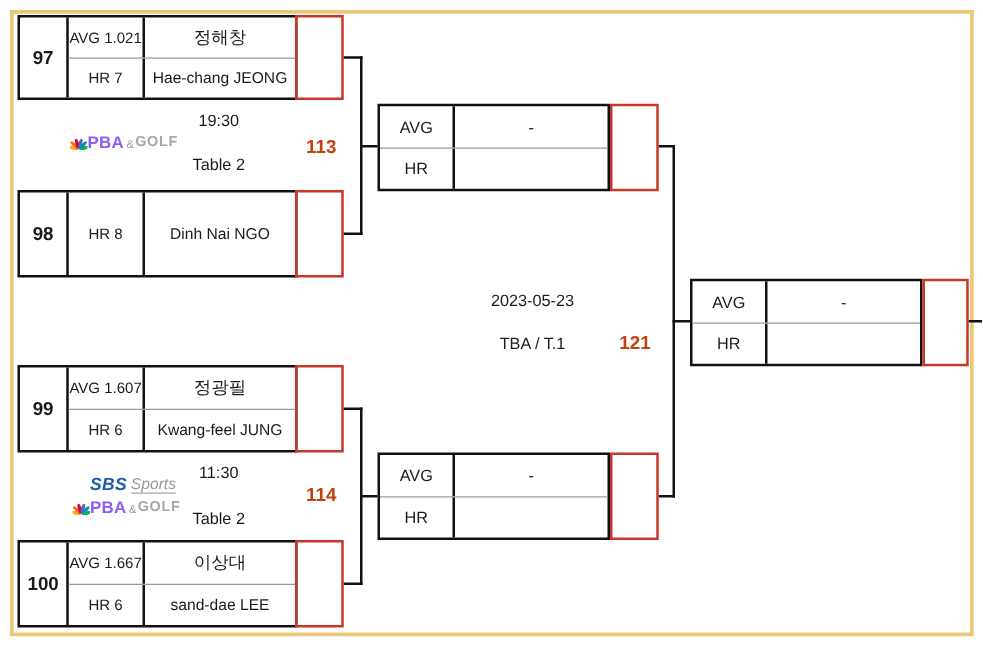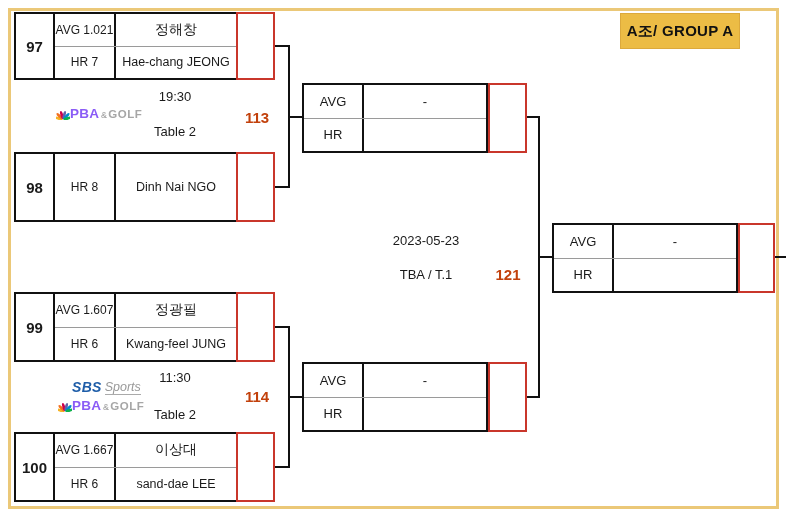--- a/index.html
+++ b/index.html
@@ -66,21 +66,20 @@
   .sbs-t{color:#1E5DA8;font-weight:bold;font-style:italic;font-size:14px;letter-spacing:.3px;}
   .sports{color:#999;font-style:italic;font-size:12.5px;margin-left:3px;border-bottom:1px solid #aaa;}
   .peacock{display:block;}
 </style>
 </head>
 <body>
 
 <div class="canvas">
   <div class="frame"></div>
 
-  <div class="badge">A조/ GROUP A</div>
 
   <div class="pbox" style="top:12px;height:68px">
     <div class="cell-num">97</div>
     <div class="pmain">
       <div class="prow top">
         <div class="cell-stat">AVG 1.021</div>
         <div class="cell-name kr">정해창</div>
       </div>
       <div class="prow">
         <div class="cell-stat">HR 7</div>

